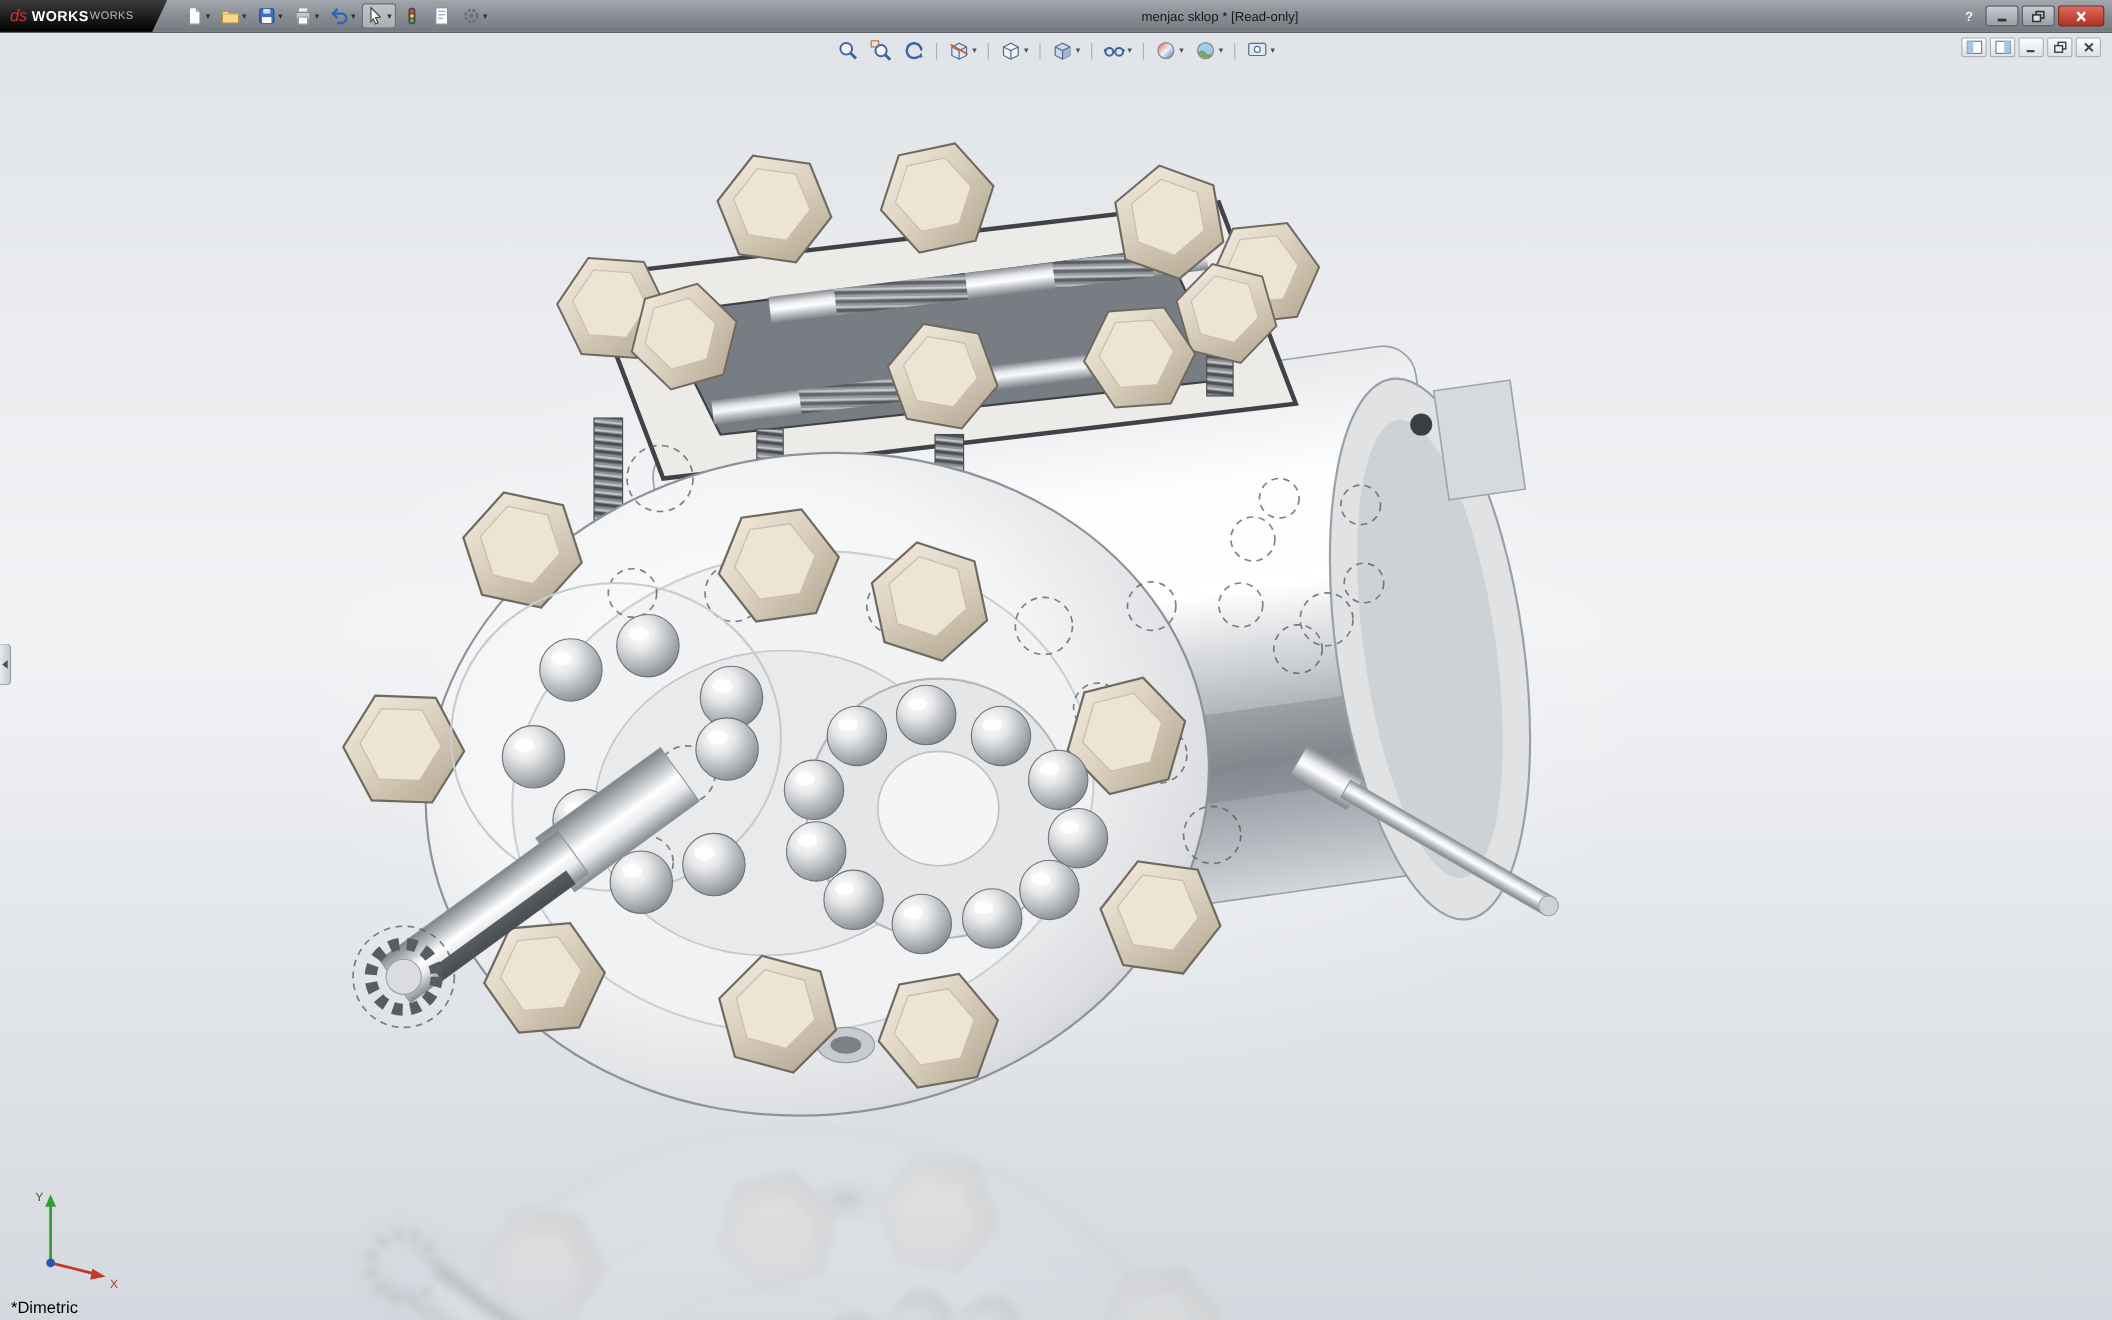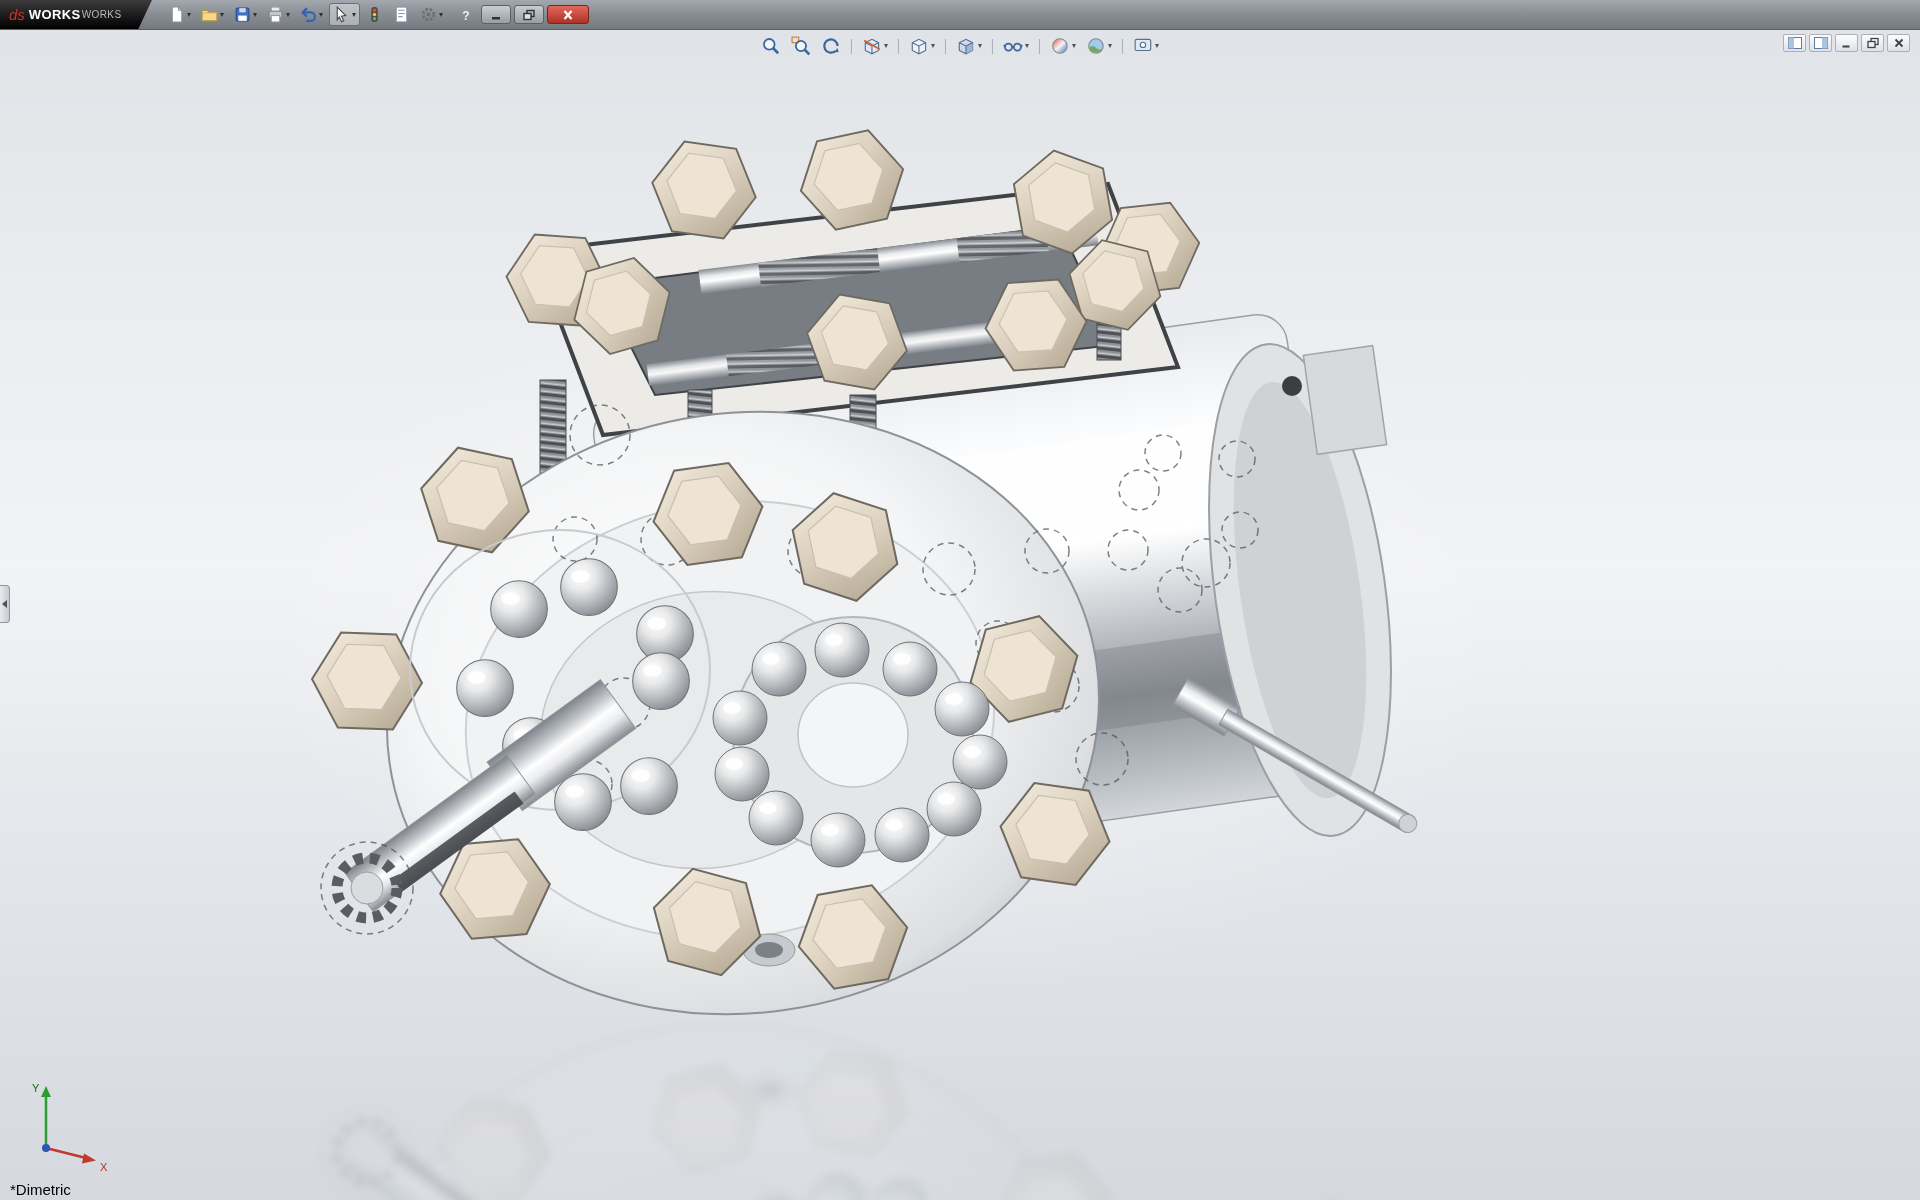--- a/index.html
+++ b/index.html
@@ -160,20 +160,21 @@
       <div class="tb-item tb-options">
         <span class="tbicon">
           <svg viewBox="0 0 16 16">
             <circle cx="8" cy="8" r="5" fill="none" stroke="#6b7077" stroke-width="2.6" stroke-dasharray="2.4 1.6"></circle>
             <circle cx="8" cy="8" r="1.8" fill="#6b7077"></circle>
           </svg>
         </span>
         <span class="caret">▾</span>
       </div>
     </div>
+  <div class="title">menjac sklop * [Read-only]</div>
   <div class="win-controls" id="win-controls">
       <div class="tb-item tb-help">
         <span class="tbicon">
           <svg viewBox="0 0 16 14">
             <text x="8" y="11.5" text-anchor="middle" font-size="12" font-weight="bold" fill="#eef1f4">?</text>
           </svg>
         </span>
       </div>
       <div class="tb-item tb-window-minimize">
         <span class="tbicon">

